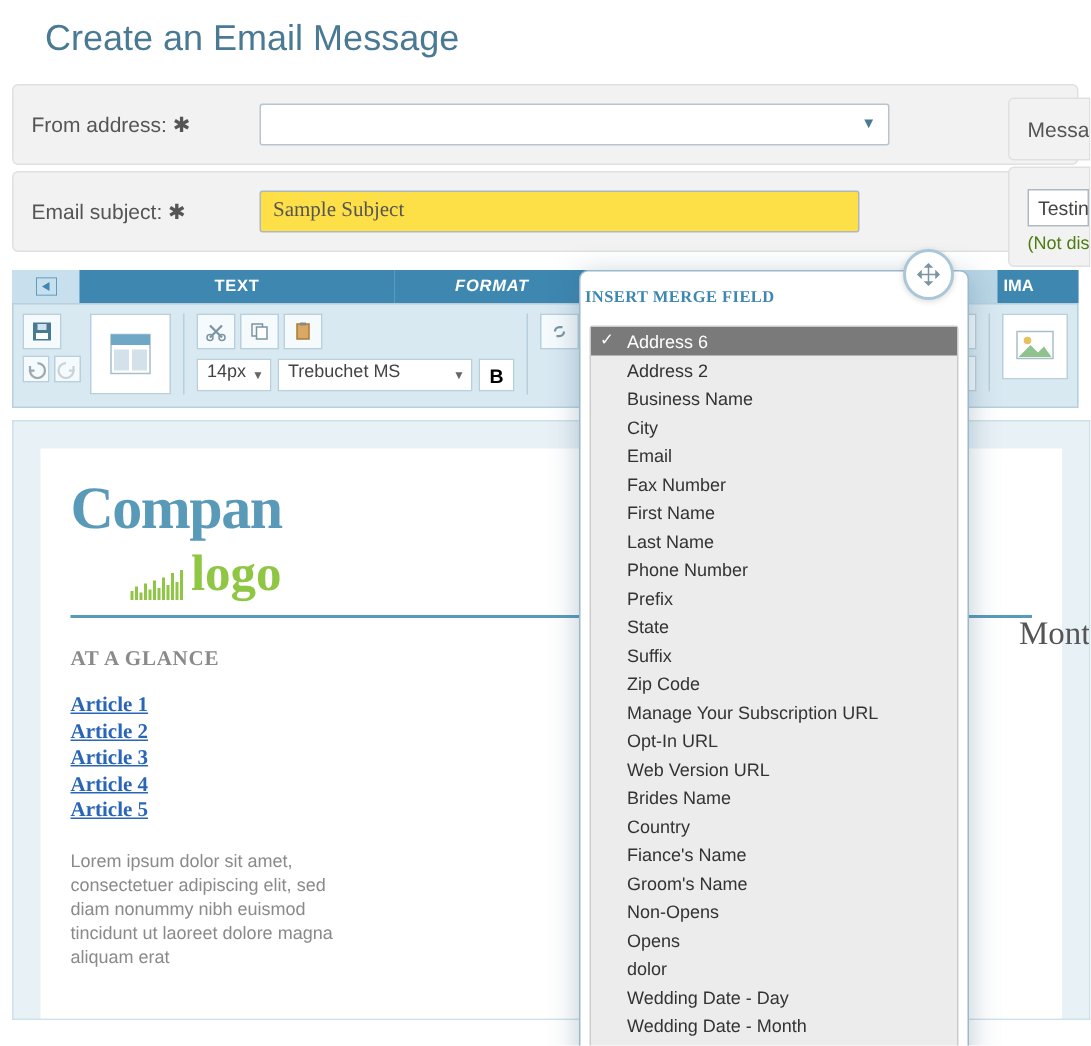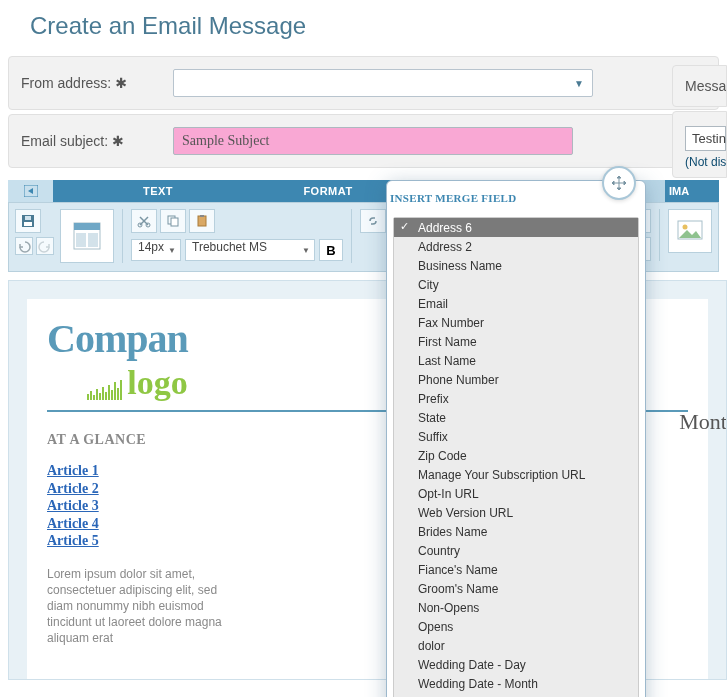--- a/index.html
+++ b/index.html
@@ -4,33 +4,33 @@
 <style>
 * { margin: 0; padding: 0; box-sizing: border-box; }
 body { font-family: "Trebuchet MS", Helvetica, sans-serif; background: #fff; width: 727px; height: 697px; overflow: hidden; position: relative; }
 
 .page-title { color: #4a7a93; font-size: 24px; font-weight: normal; padding: 12px 0 12px 30px; }
 
 .form-row { background: #f2f2f2; border: 1px solid #e0e0e0; border-radius: 4px; margin: 4px 8px; padding: 12px 12px; display: flex; align-items: center; gap: 12px; }
 .form-label { color: #555; font-size: 14px; width: 140px; }
 .from-select { flex: 0 0 420px; height: 28px; border: 1px solid #b8c4ce; border-radius: 2px; background: #fff; position: relative; }
 .from-select .caret { position: absolute; right: 8px; top: 50%; transform: translateY(-50%); color: #4a7a93; font-size: 10px; }
-.subj-input { flex: 0 0 400px; height: 28px; border: 1px solid #aeb8c0; border-radius: 2px; background: #f9a8d4; padding: 0 8px; font: 14px "Trebuchet MS"; color: #555; }
+.subj-input { flex: 0 0 400px; height: 28px; border: 1px solid #aeb8c0; border-radius: 2px; background: #fde047; padding: 0 8px; font: 14px "Trebuchet MS"; color: #555; }
 .right-panel { position: absolute; right: 0; top: 65px; width: 55px; }
 .msg-row { background: #f2f2f2; border: 1px solid #e0e0e0; border-radius: 4px 0 0 4px; padding: 12px 0 12px 12px; margin-bottom: 4px; color: #555; font-size: 14px; overflow: hidden; white-space: nowrap; }
 .msg-input { border: 1px solid #aeb8c0; background: #fff; padding: 4px 6px; font-size: 13px; color: #444; margin: 8px 0 4px 0; }
-.msg-note { font-size: 12px; color: #0c4a6e; }
+.msg-note { font-size: 12px; color: #4d7c0f; }
 
 .toolbar-wrap { margin: 12px 8px 0 8px; position: relative; }
 .tab-strip { display: flex; background: #b9d6e6; height: 22px; align-items: stretch; }
 .tab-corner { width: 45px; background: #c8e0ed; display: flex; align-items: center; justify-content: center; }
 .tab-corner svg { width: 14px; height: 12px; }
 .tab-label { flex: 1; background: #3d87b1; color: #fff; font-size: 11px; font-weight: bold; display: flex; align-items: center; justify-content: center; letter-spacing: .5px; }
 .tab-label.text { flex: 0 0 210px; }
-.tab-label.format { flex: 0 0 130px; }
+.tab-label.format { flex: 0 0 130px; font-style: italic; }
 .tab-img { width: 54px; background: #3d87b1; color:#fff; font-size:11px; font-weight:bold; display:flex; align-items:center; justify-content:flex-start; padding-left:4px; overflow:hidden; }
 
 .tool-rows { background: #d9e9f2; border: 1px solid #b8d0dd; padding: 6px 6px 8px 6px; display: flex; gap: 6px; align-items: flex-start; }
 .tool-col { display: flex; flex-direction: column; gap: 4px; }
 .tbtn { width: 26px; height: 24px; background: #f5fafd; border: 1px solid #b8d0dd; display: flex; align-items: center; justify-content: center; color: #3d6b88; font-size: 13px; }
 .tbtn svg { width: 14px; height: 14px; }
 .big-btn { width: 54px; height: 54px; background: #fff; border: 1px solid #b8d0dd; display: flex; align-items: center; justify-content: center; }
 .big-btn svg { width: 30px; height: 30px; }
 .sep { width: 1px; background: #b8d0dd; align-self: stretch; margin: 0 2px; }
 .tool-grid { display: grid; grid-template-columns: repeat(4, 26px); gap: 3px; }

